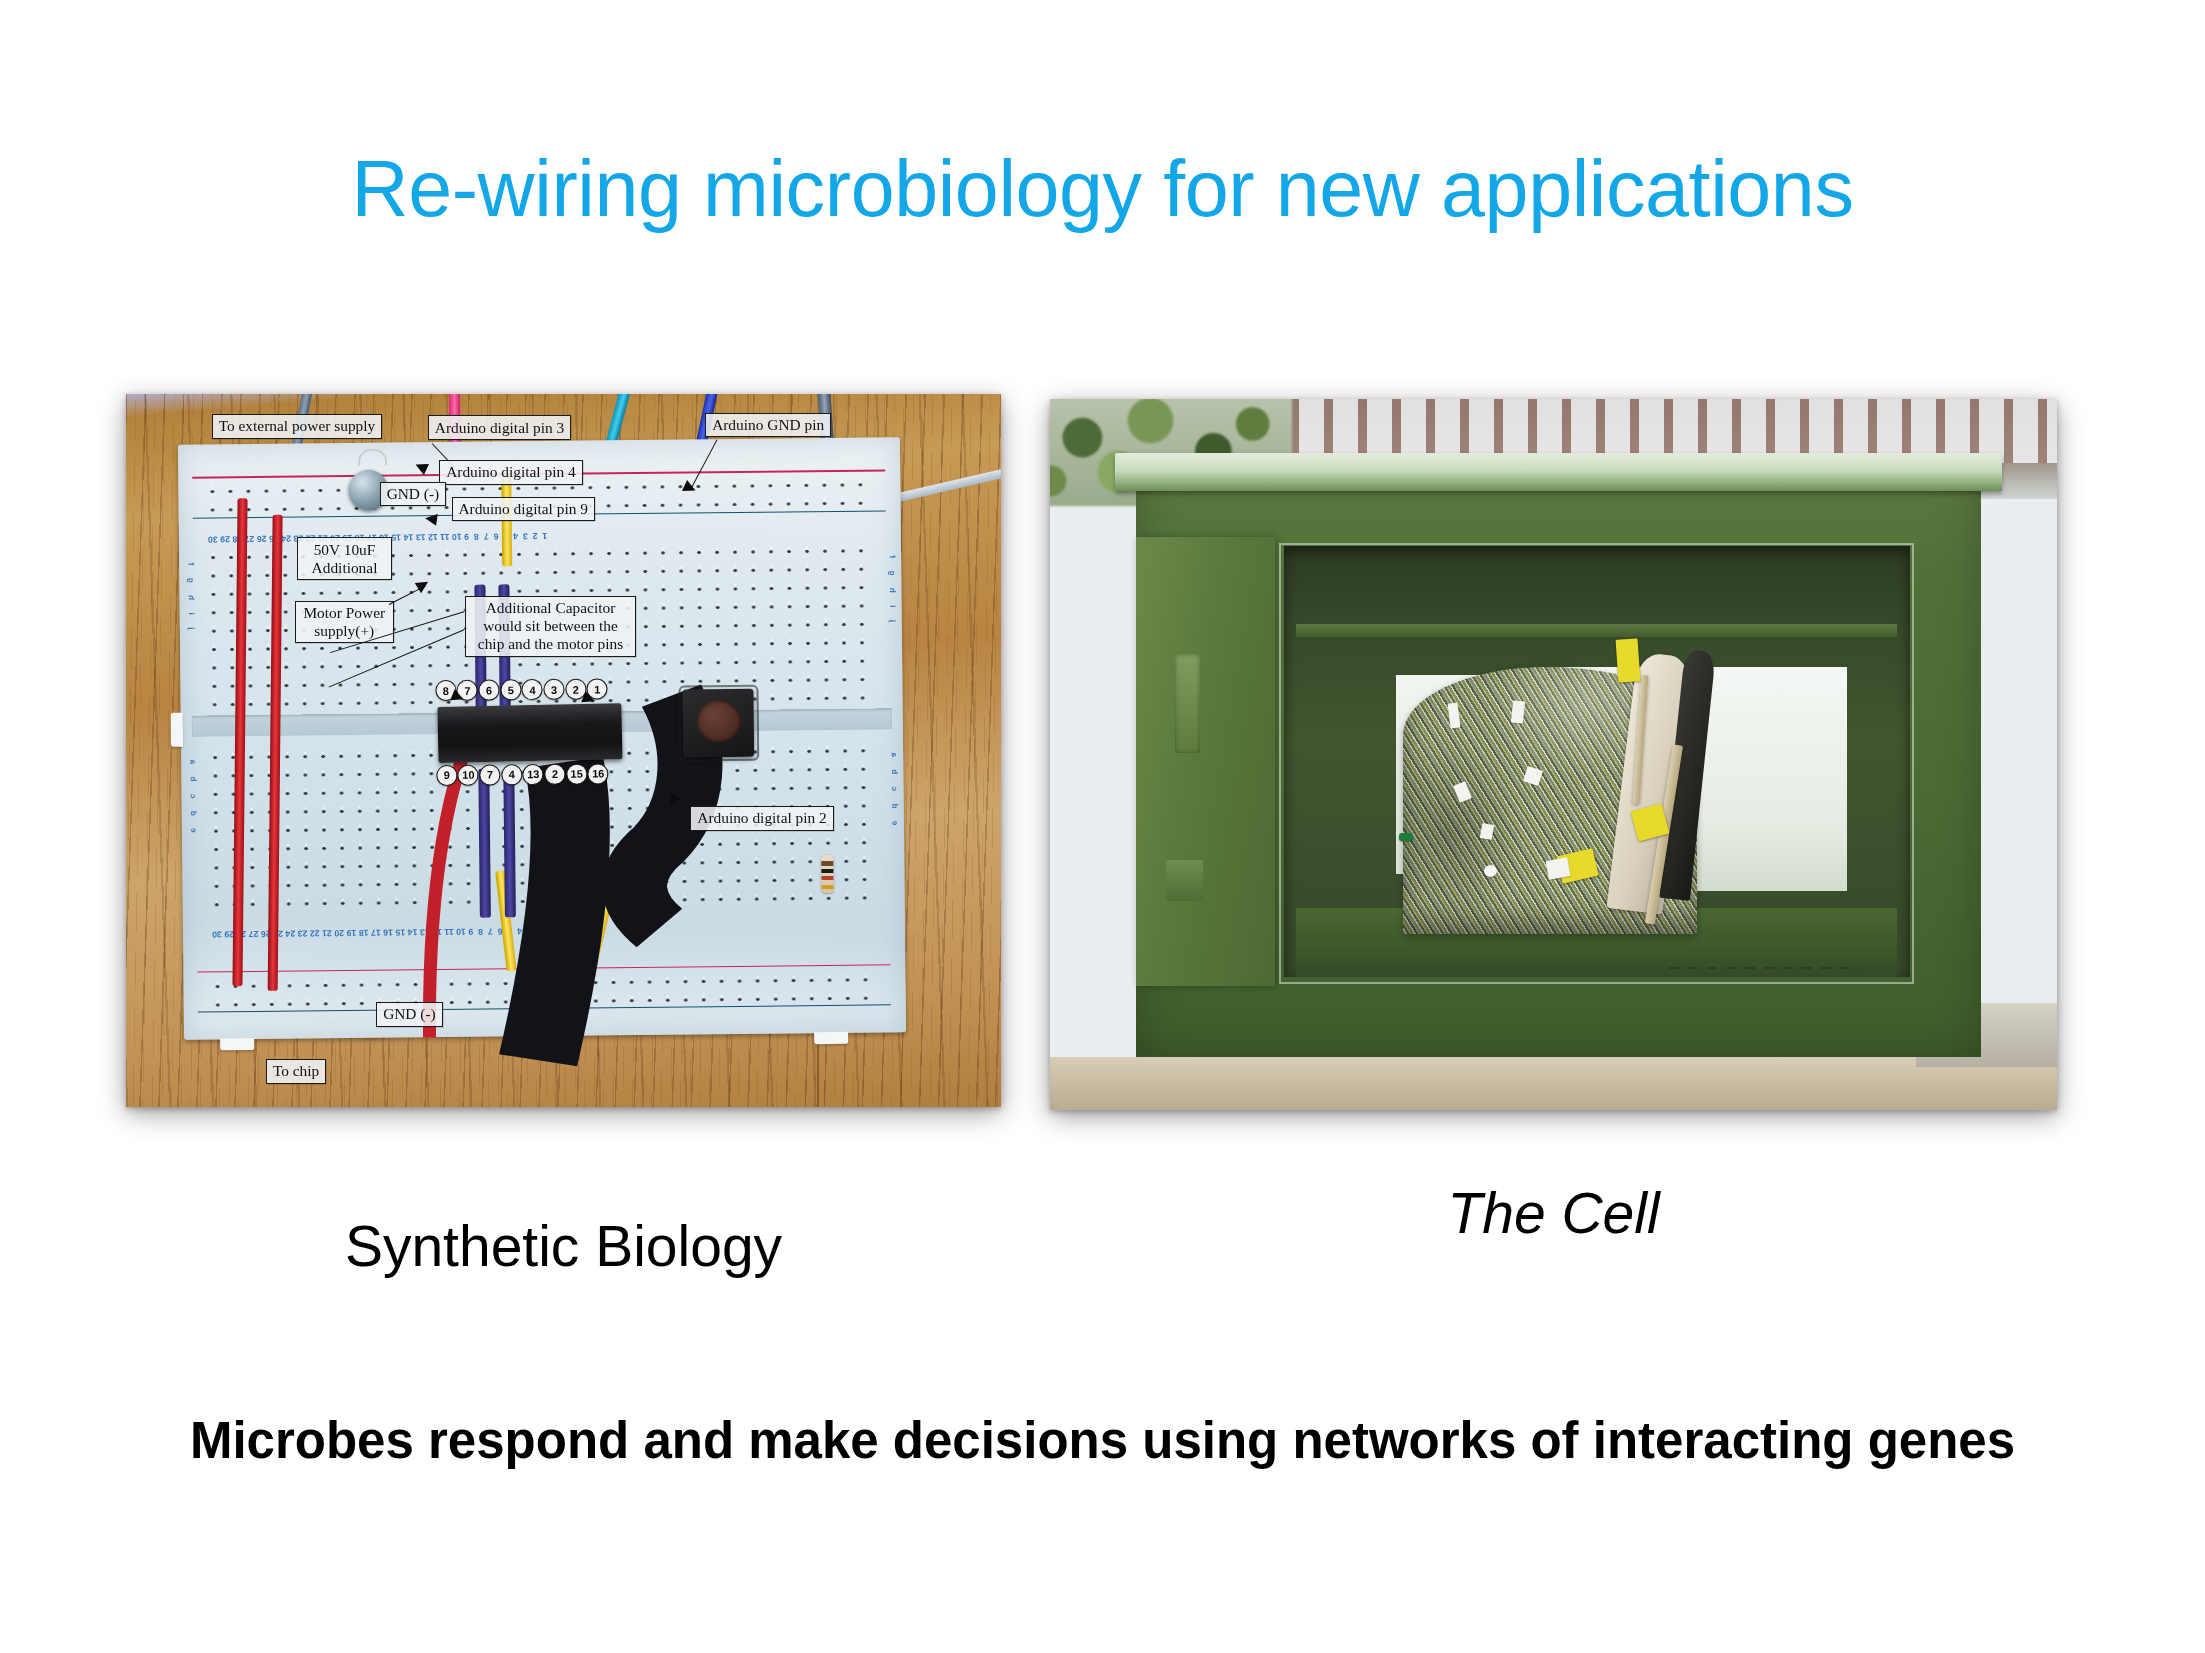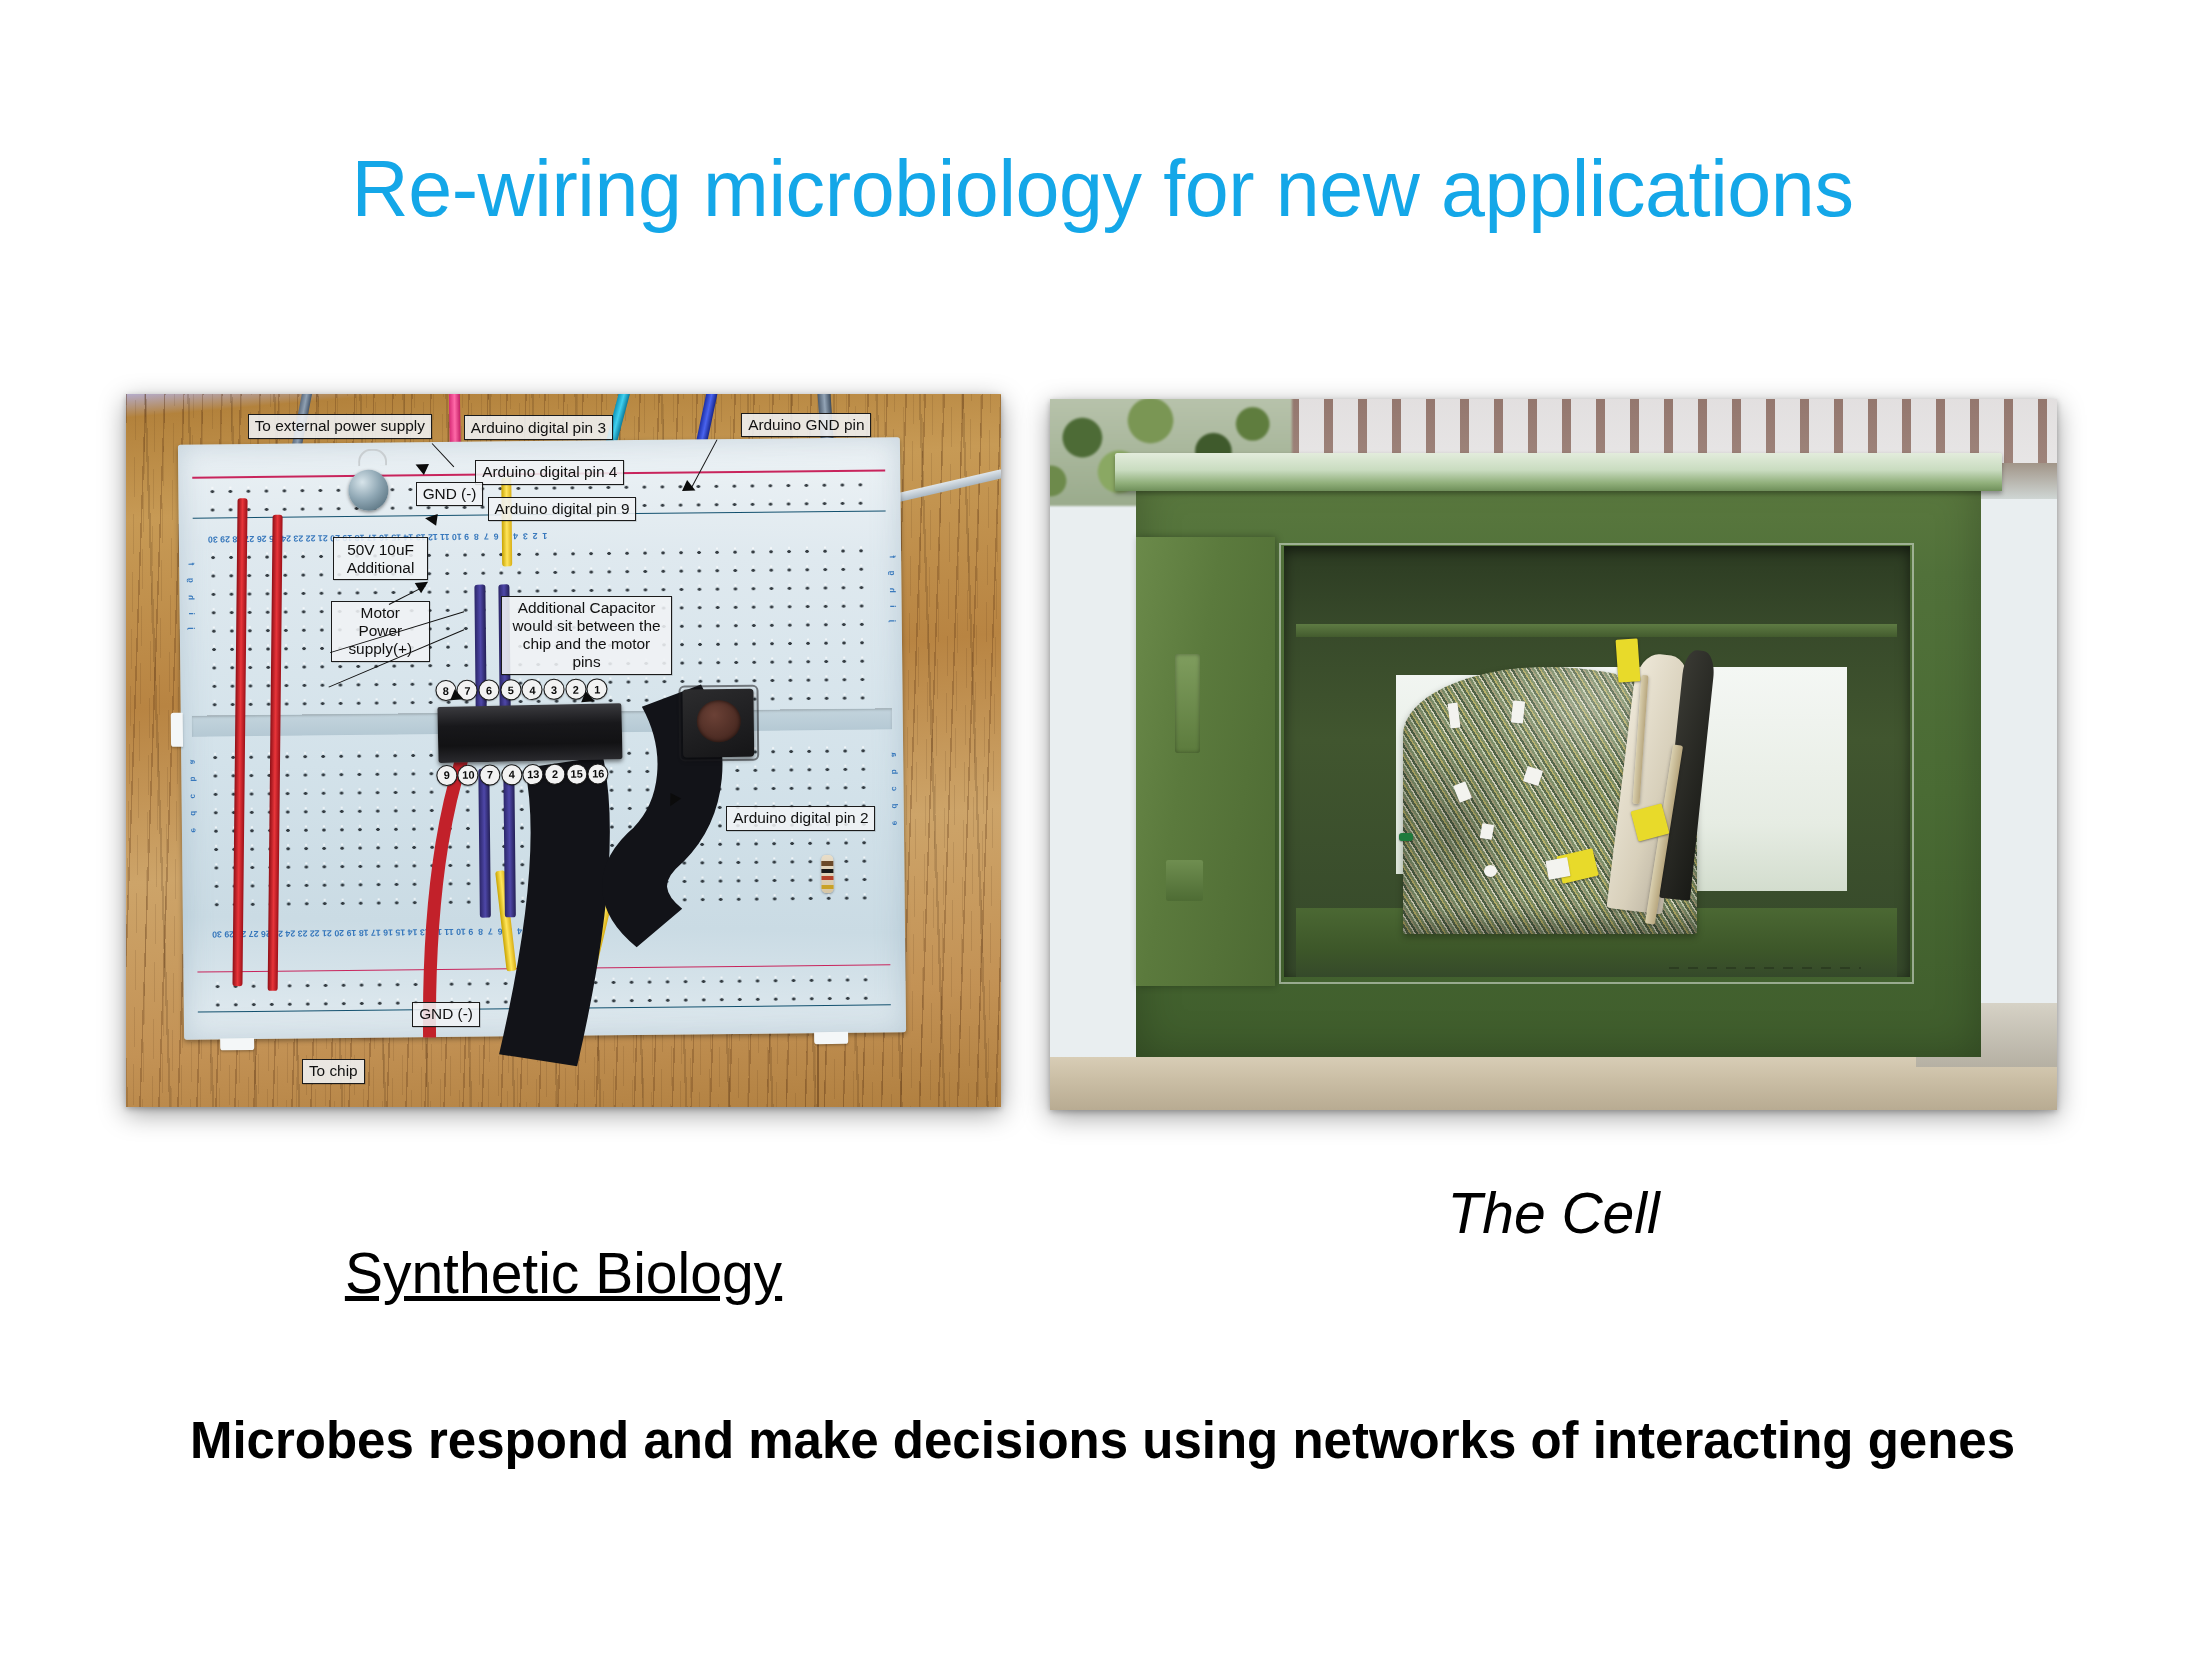--- a/index.html
+++ b/index.html
@@ -52,21 +52,21 @@
   }
 
   
   .photo-caption {
     position: absolute;
     font-size: 57px;
     color: #000000;
     text-align: center;
     white-space: nowrap;
   }
-  #caption-left  { left: 126px;  top: 1240px; width: 875px; text-decoration: underline; }
+  #caption-left  { left: 126px;  top: 1213px; width: 875px; }
   #caption-right { left: 1050px; top: 1180px; width: 1007px; font-style: italic; }
 
   
   #bottom-statement {
     position: absolute;
     left: 0;
     top: 1411px;
     width: 2205px;
     text-align: center;
     font-size: 51px;
@@ -160,26 +160,25 @@
     font-family:"Liberation Sans", sans-serif;
     box-shadow:0 0.7px 1.5px rgba(0,0,0,.4);
   }
   
   .callout {
     position:absolute;
     background:rgba(240,243,245,0.88);
     border:1.1px solid #1b1b1b;
     color:#111;
     font-size:15.4px;
-    font-family:Liberation Sans, sans-serif;
+    font-family:Liberation Serif, serif;
     padding:2.2px 5.9px;
     white-space:nowrap;
     line-height:1.18;
     box-shadow:0.7px 0.7px 0 rgba(0,0,0,.18);
-    margin-left:36px;
   }
   .callout.two-line { white-space:normal; text-align:center; }
   .leader { position:absolute; background:#111; height:1.2px; transform-origin:0 50%; }
   .arrowhead {
     position:absolute; width:0;height:0;
     border-left:12.5px solid #0b0b0b;
     border-top:6.6px solid transparent;
     border-bottom:6.6px solid transparent;
   }
   

